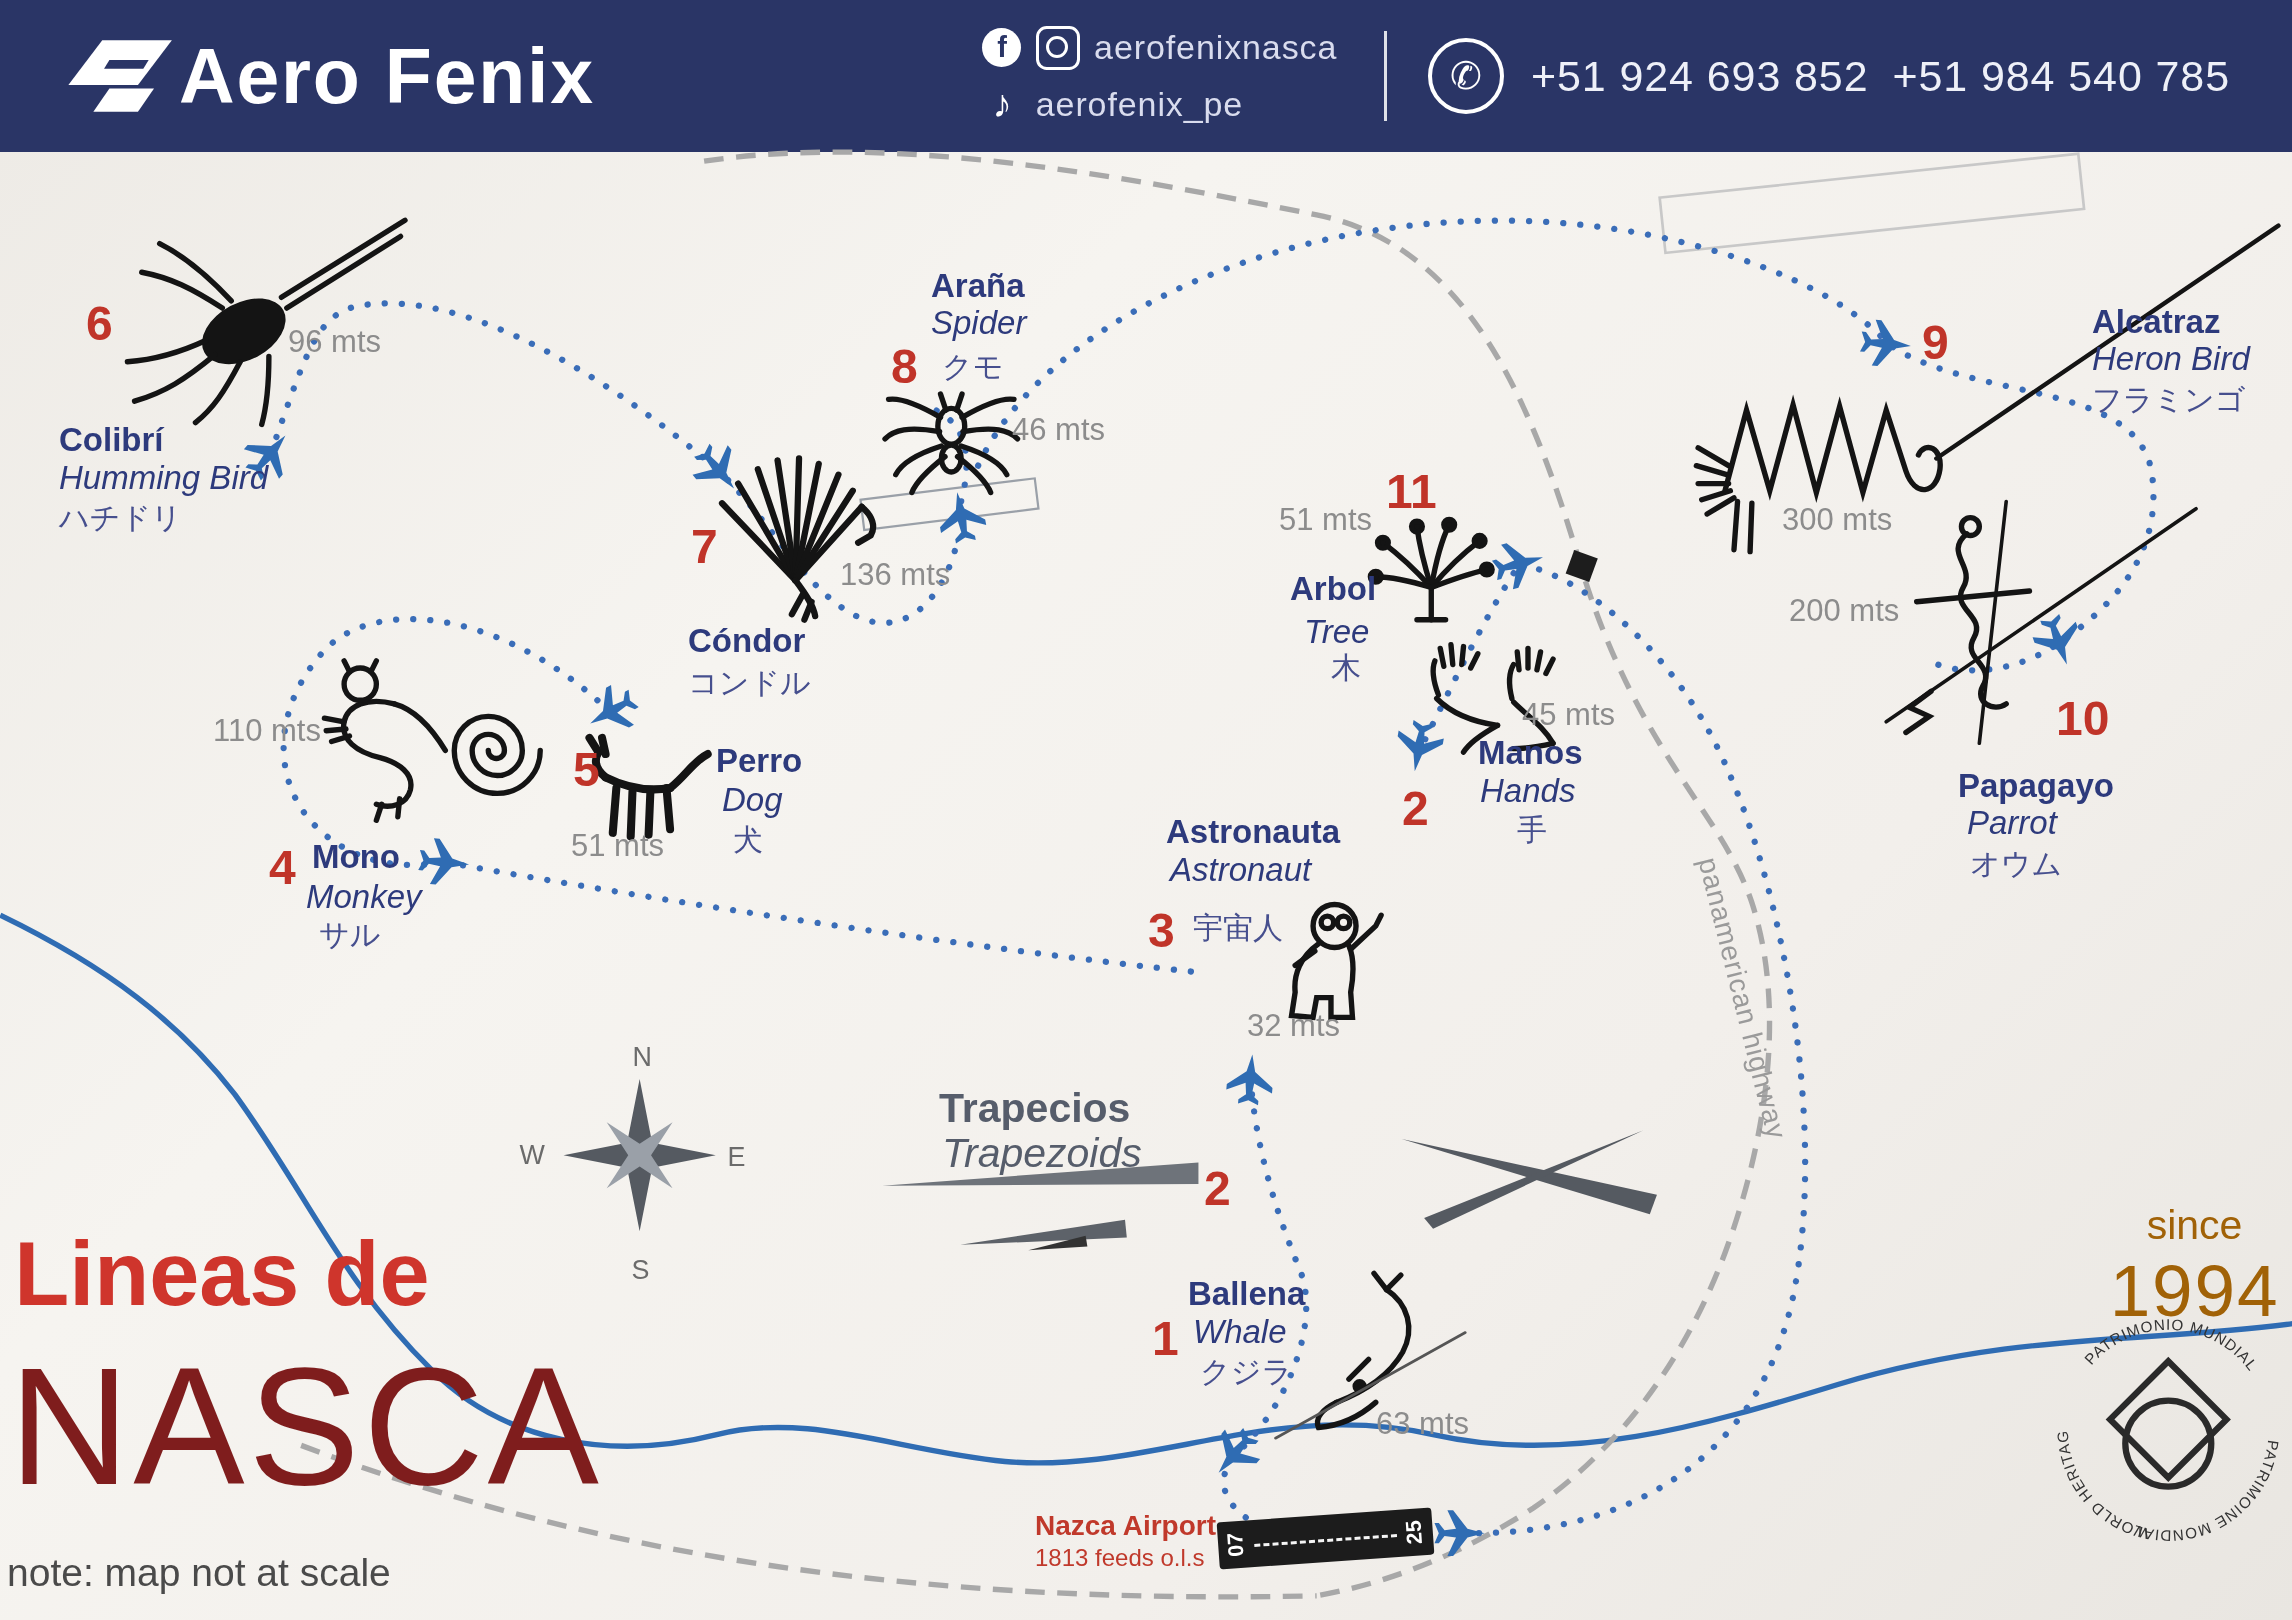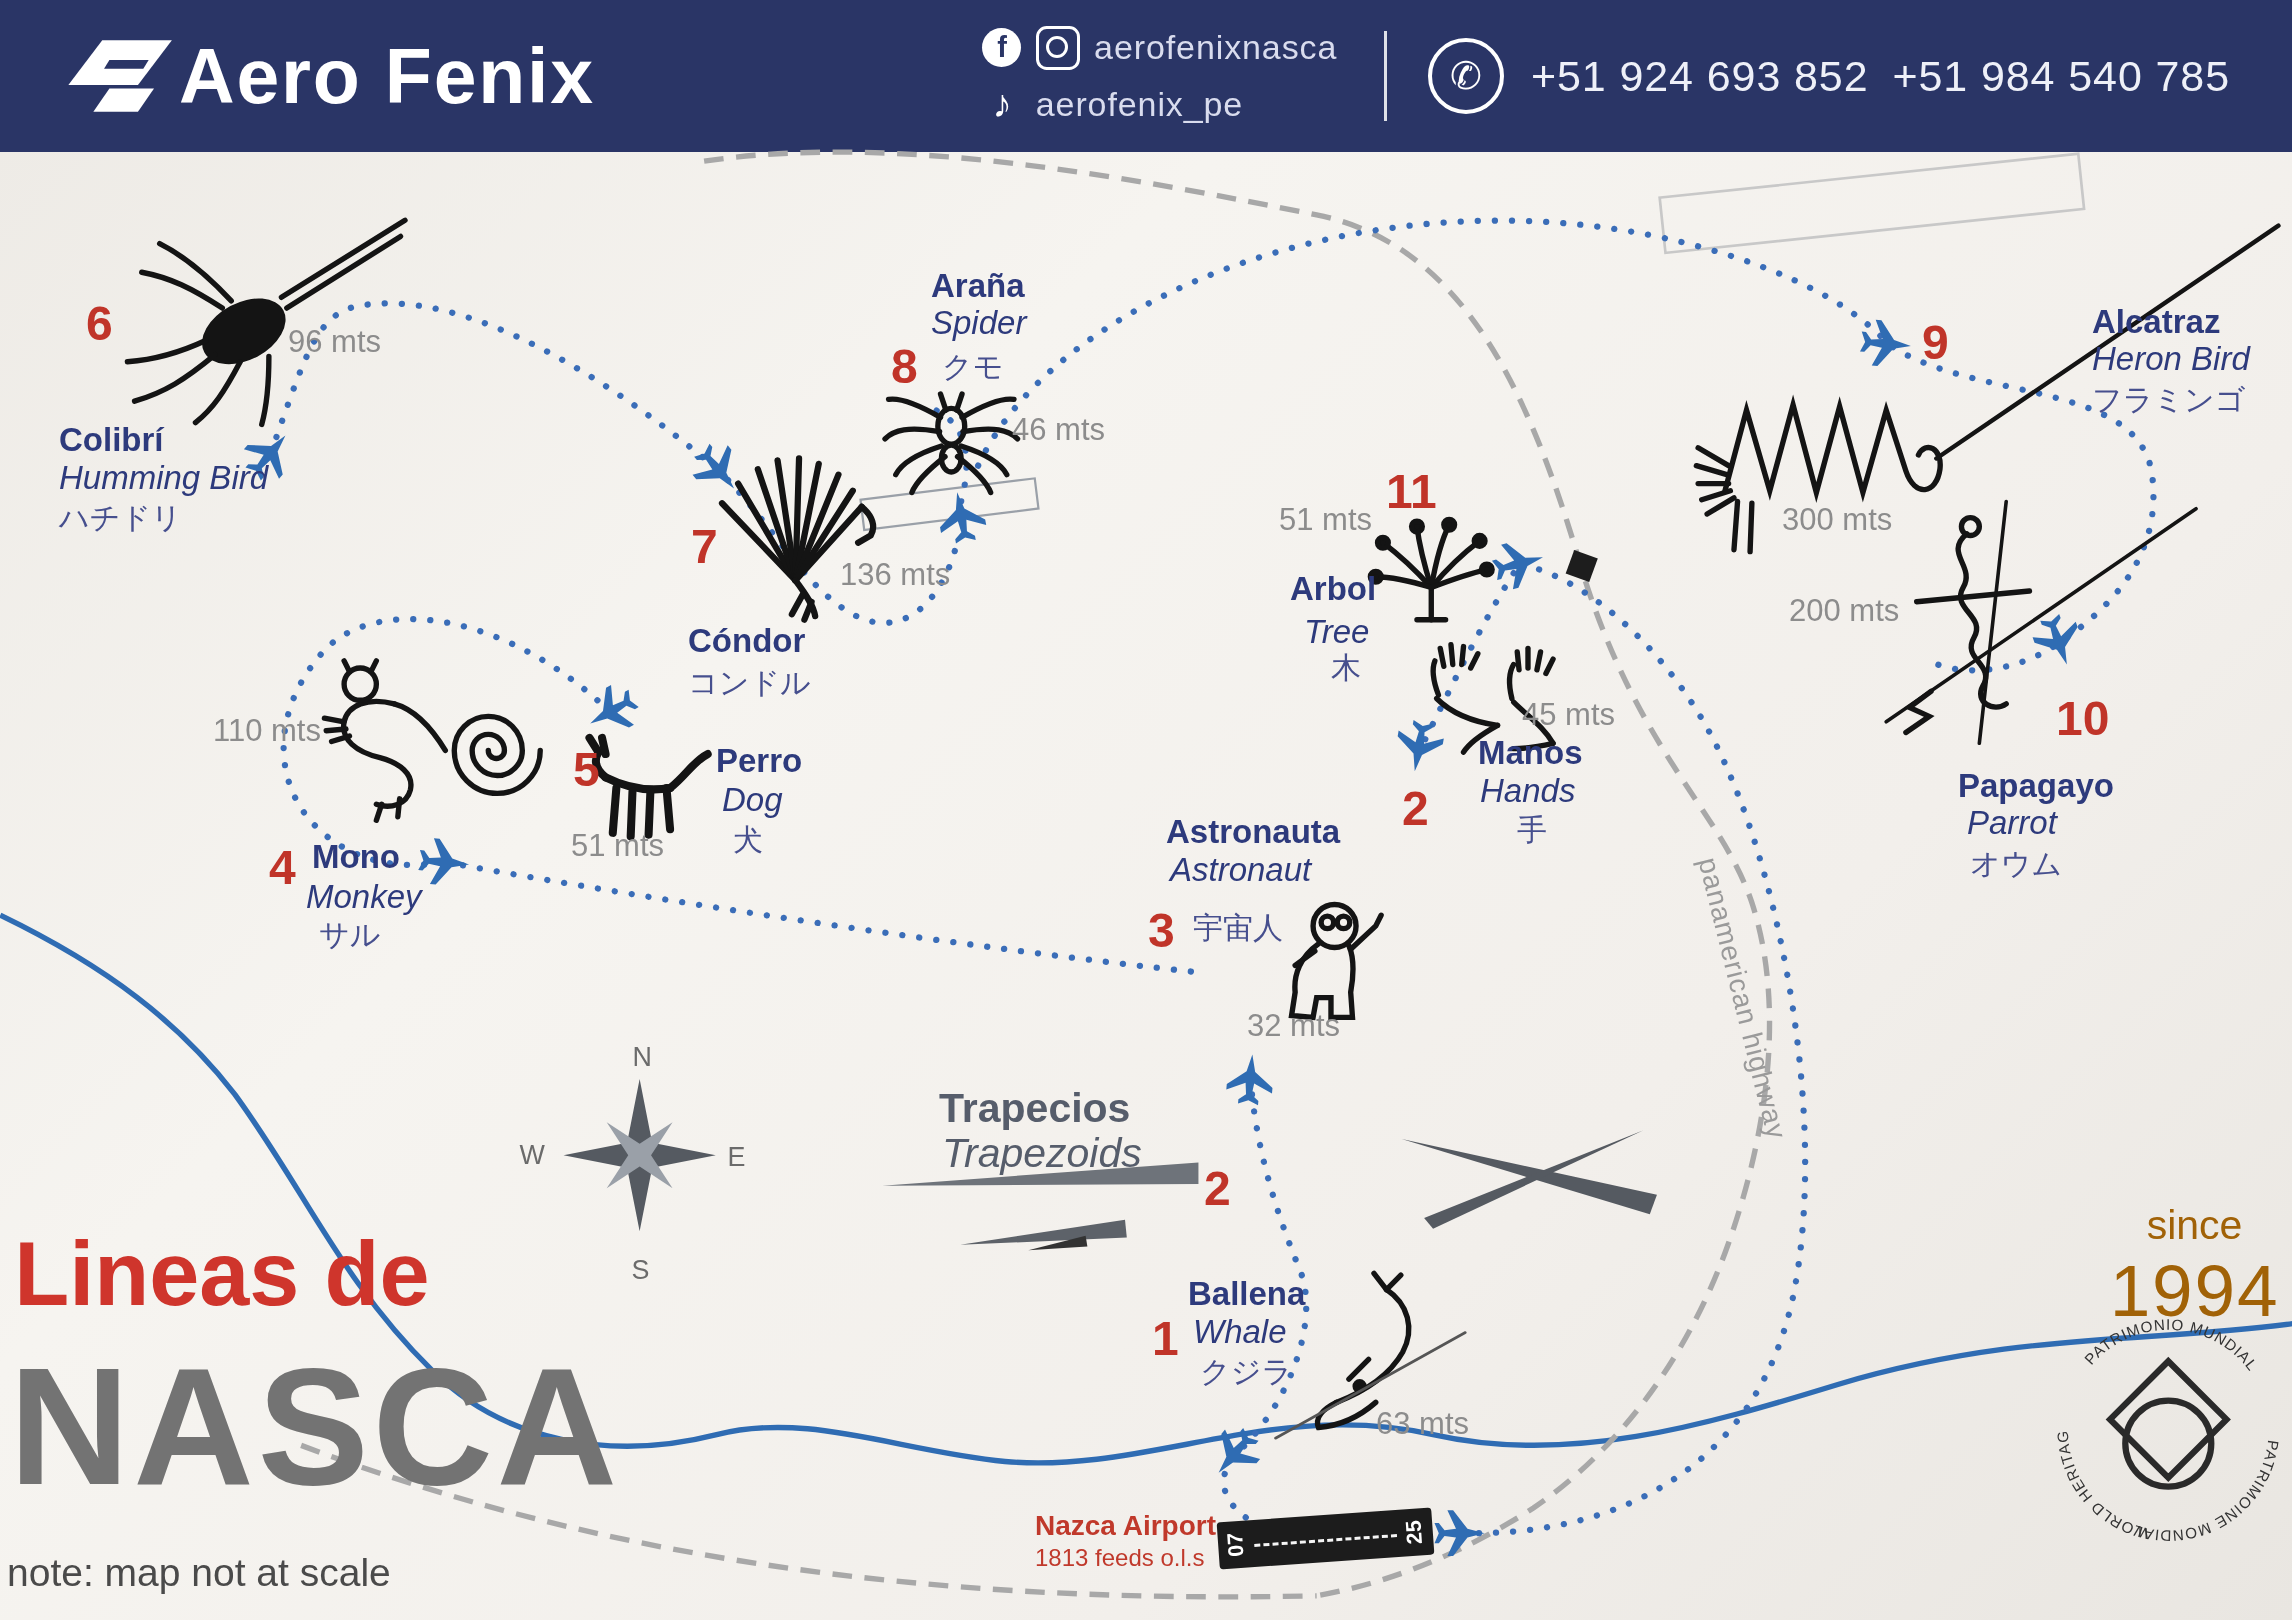--- a/index.html
+++ b/index.html
@@ -30,21 +30,21 @@
   .phone{font-size:43px;color:#eef0f8;letter-spacing:0.9px}
   
   .num{position:absolute;color:#c03429;font-size:48px;font-weight:bold}
   .es{position:absolute;color:#2d3a7c;font-size:33px;font-weight:bold;white-space:nowrap}
   .en{position:absolute;color:#2d3a7c;font-size:33px;font-style:italic;white-space:nowrap}
   .jp{position:absolute;color:#464f8e;font-size:30px;white-space:nowrap}
   .mts{position:absolute;color:#8c8c8c;font-size:31px;white-space:nowrap}
   .big{font-size:41px}
   
   .title-l1{position:absolute;left:14.3px;top:1223px;color:#cf352c;font-size:90px;font-weight:bold}
-  .title-l2{position:absolute;left:9px;top:1331px;color:#737373;font-size:167px;font-weight:bold;letter-spacing:3.6px}
+  .title-l2{position:absolute;left:9px;top:1331px;color:#7f1d1d;font-size:167px;font-weight:normal;letter-spacing:3.6px}
   .note{position:absolute;left:7px;top:1551px;color:#4a4a4a;font-size:39px}
   .since{position:absolute;left:2096px;top:1202px;width:197px;text-align:center;color:#a16207}
   .since .w{font-size:41px}
   .since .y{font-size:73px;letter-spacing:1.8px}
   .hwy-label{position:absolute;left:1707px;top:842px;color:#9a9a9a;font-size:28px;letter-spacing:0.9px;
     transform:rotate(76deg);transform-origin:left center;white-space:nowrap}
   .airport-name{position:absolute;left:1035px;top:1510px;color:#c0392b;font-size:28px;font-weight:bold;white-space:nowrap}
   .airport-elev{position:absolute;left:1035px;top:1544px;color:#c0392b;font-size:24px;font-weight:normal;white-space:nowrap}
   .runway{position:absolute;left:1218px;top:1515px;width:215px;height:47px;background:#1c1c1c;
     transform:rotate(-4deg);display:flex;align-items:center;justify-content:space-between;border-radius:3.6px}

